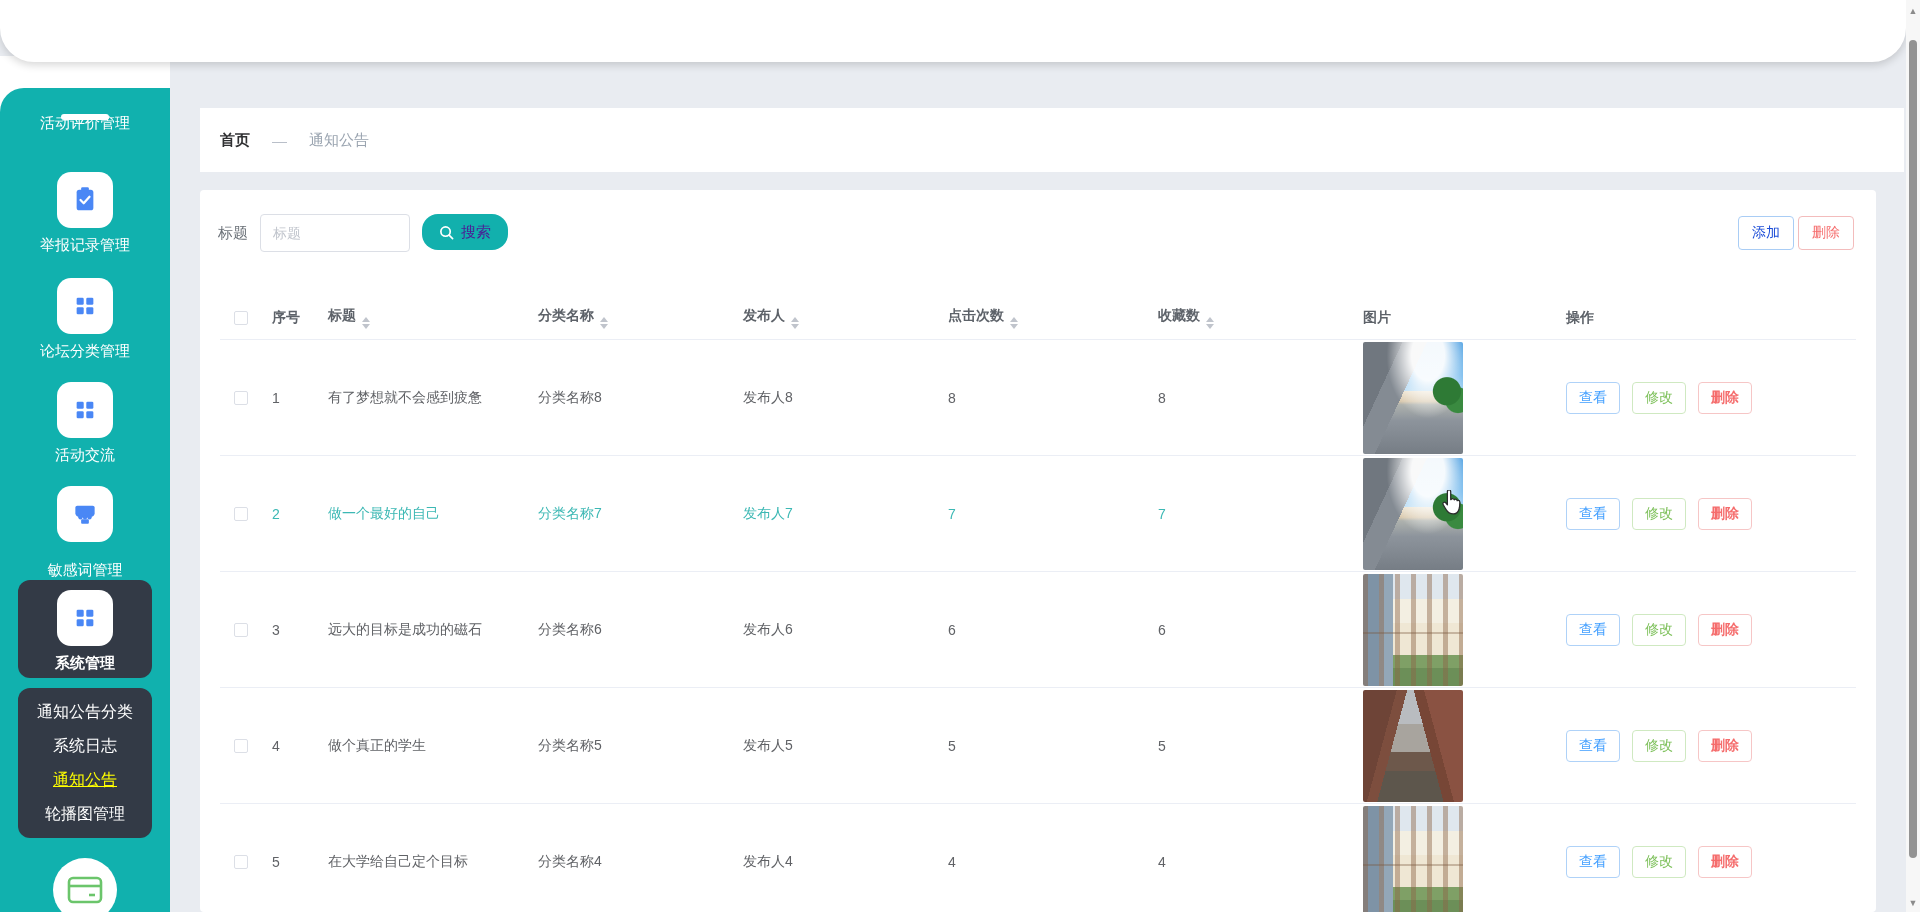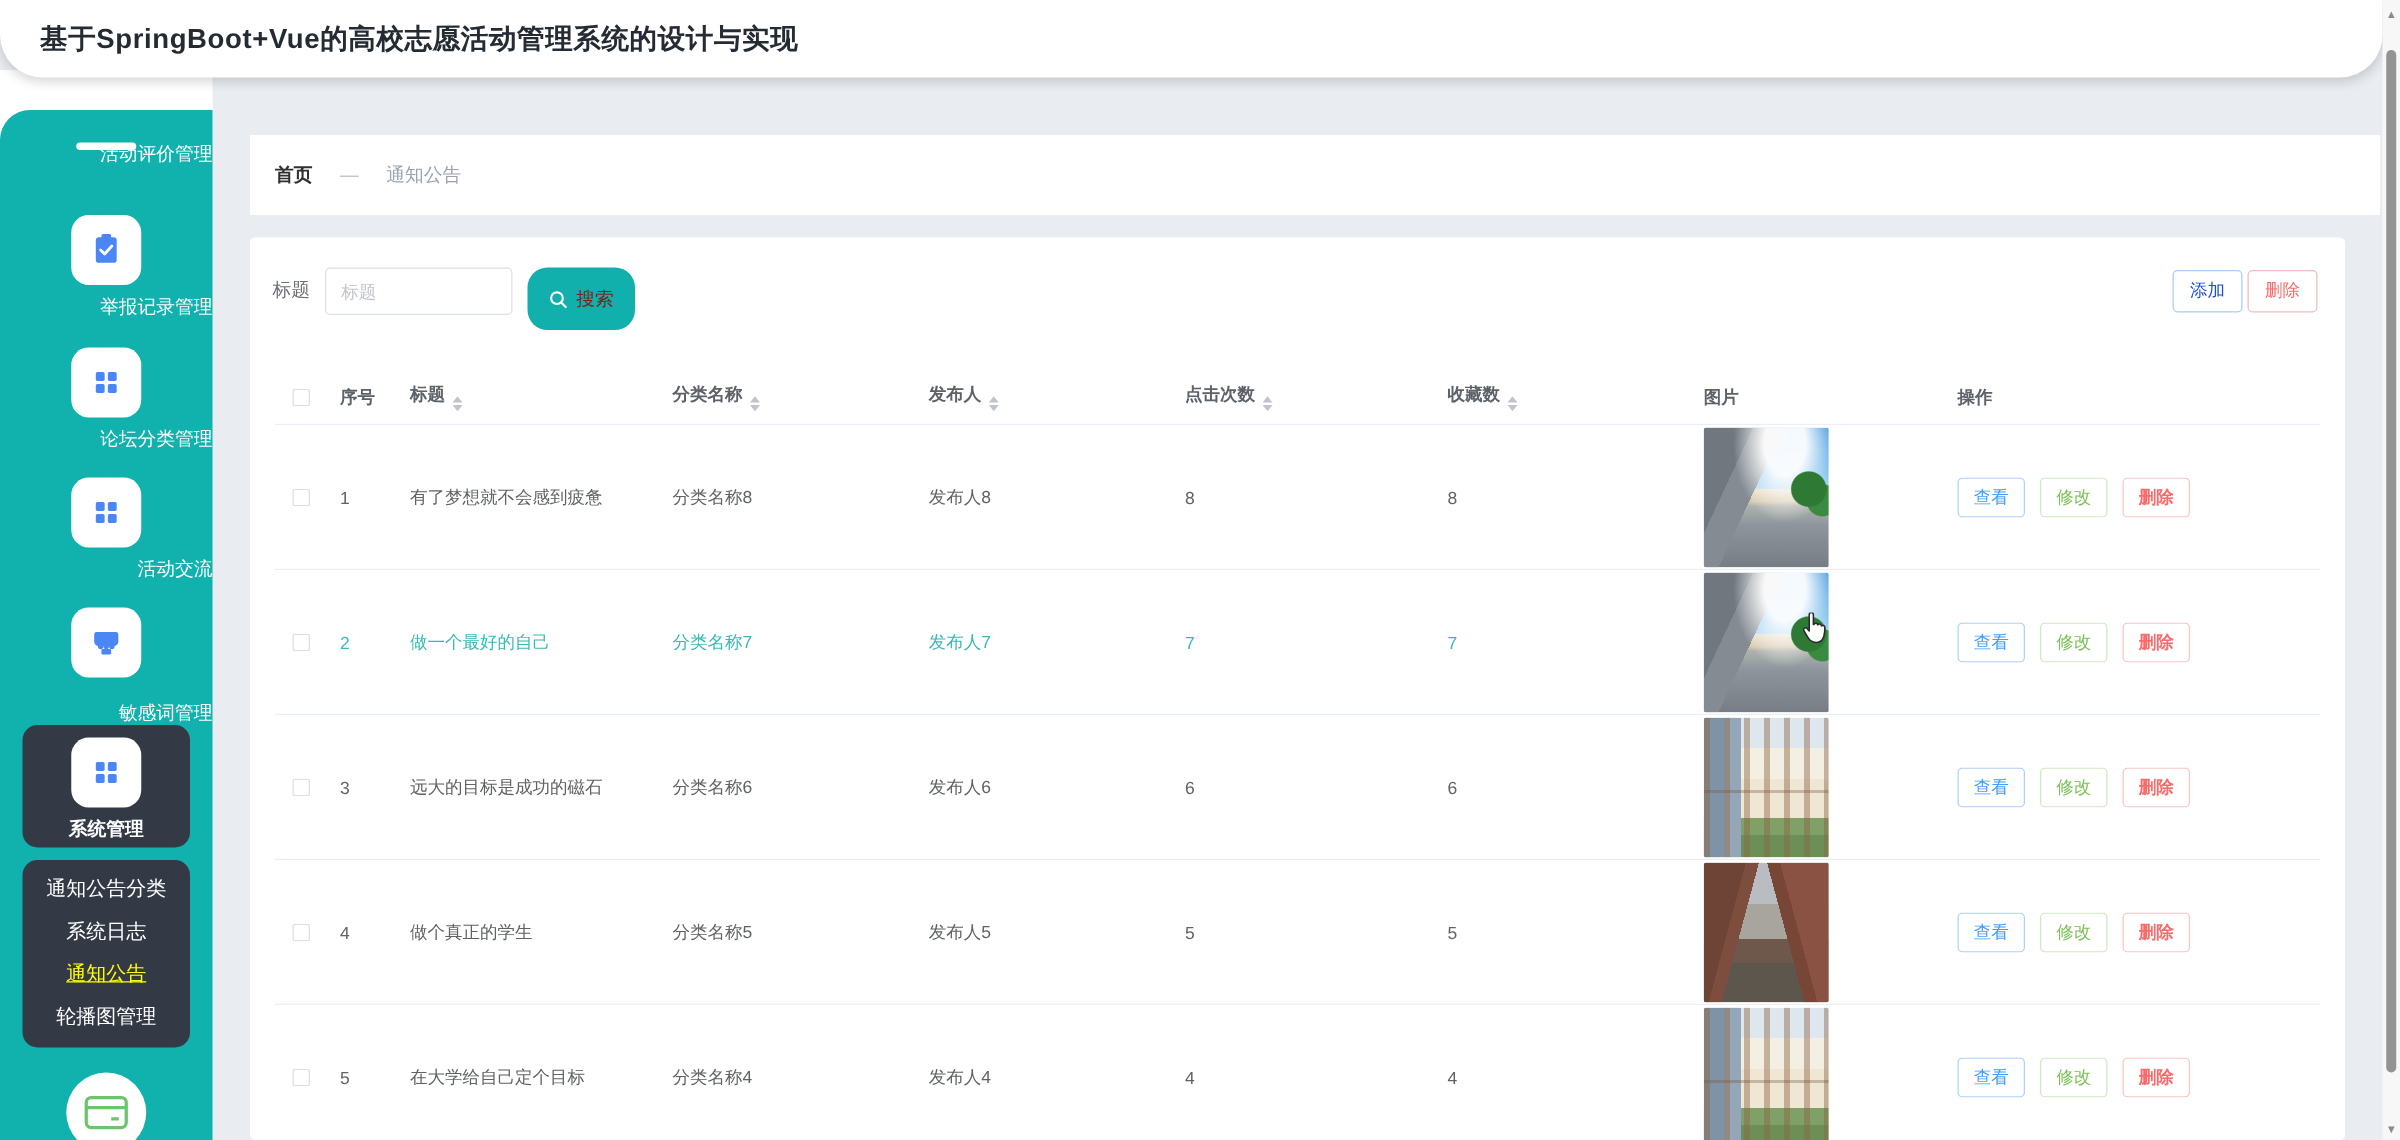--- a/index.html
+++ b/index.html
@@ -41,21 +41,21 @@
   .scrollbar .arrow.down { bottom:4px; }
   .scrollbar .thumb { position:absolute; left:3px; top:40px; width:8px; height:818px; background:#939393; border-radius:4px; }
 
   
   .sidebar-underlay { position:absolute; left:0; top:56px; width:170px; height:60px; background:#fff; z-index:1; }
   .sidebar {
     position:absolute; left:0; top:88px; width:170px; height:824px;
     background:#11b1ae; z-index:2; border-top-left-radius:24px;
   }
   .side-sliver { position:absolute; left:61px; top:26px; width:48px; height:6px; background:#fff; border-radius:3px; }
-  .side-item { position:absolute; left:0; width:170px; text-align:right; }
+  .side-item { position:absolute; left:0; width:170px; text-align:center; }
   .side-label { font-size:15px; color:#fff; display:block; }
   .icon-box {
     width:56px; height:56px; background:#fff; border-radius:14px;
     display:flex; align-items:center; justify-content:center; margin:0 auto;
   }
   .side-active-box {
     position:absolute; left:18px; top:492px; width:134px; height:98px;
     background:#333a46; border-radius:12px; text-align:center; padding-top:10px;
   }
   .side-active-box .side-label { margin-top:8px;font-weight:bold; }
@@ -86,22 +86,22 @@
     background:#fff; border-radius:4px; z-index:3; overflow:hidden;
   }
   .search-label { position:absolute; left:18px; top:24px; height:38px; line-height:38px; font-size:15px; color:#6a7077; }
   .search-input {
     position:absolute; left:60px; top:24px; width:150px; height:38px;
     border:1px solid #dcdfe6; border-radius:4px; padding:0 12px; font-size:14px; color:#606266;
     font-family:"Liberation Sans","DejaVu Sans",sans-serif; outline:none;
   }
   .search-input::placeholder { color:#c0c4cc; }
   .search-btn {
-    position:absolute; left:222px; top:24px; width:86px; height:50px;
-    background:#12b0ad; color:#7f1d1d; border:none; border-radius:16px;
+    position:absolute; left:222px; top:24px; width:86px; height:36px;
+    background:#12b0ad; color:#4c1d95; border:none; border-radius:16px;
     font-size:15px; display:flex; align-items:center; justify-content:center; gap:7px; cursor:pointer;
     font-family:"Liberation Sans","DejaVu Sans",sans-serif;
   }
   .top-action-btn {
     position:absolute; top:26px; width:56px; height:34px; background:#fff;
     border-radius:4px; font-size:14px; cursor:pointer;
     display:flex; align-items:center; justify-content:center;
     font-family:"Liberation Sans","DejaVu Sans",sans-serif;
   }
   .add-btn { left:1538px; color:#1d4ed8; border:1px solid #a9cdf5; }
@@ -160,21 +160,20 @@
   .btn-view { color:#409eff; border:1px solid #afd2f8; }
   .btn-edit { color:#7dc05a; border:1px solid #cfe9c1; }
   .btn-del  { color:#f56c6c; border:1px solid #f6c6c6; font-weight:bold; }
 
   .mouse-cursor { position:absolute; left:1438px; top:490px; z-index:70; pointer-events:none; }
 </style>
 </head>
 <body>
 
 <div class="top-header">
-  <div class="app-title">基于SpringBoot+Vue的高校志愿活动管理系统的设计与实现</div>
 </div>
 
 <div class="sidebar-underlay"></div>
 <div class="sidebar">
   <div id="sidebar-items">
       <div class="side-item" style="top: 26px;">
         <span class="side-label" style="margin-top: 0px;">活动评价管理</span>
       </div>
       <div class="side-item" style="top: 84px;">
         <span class="icon-box">

